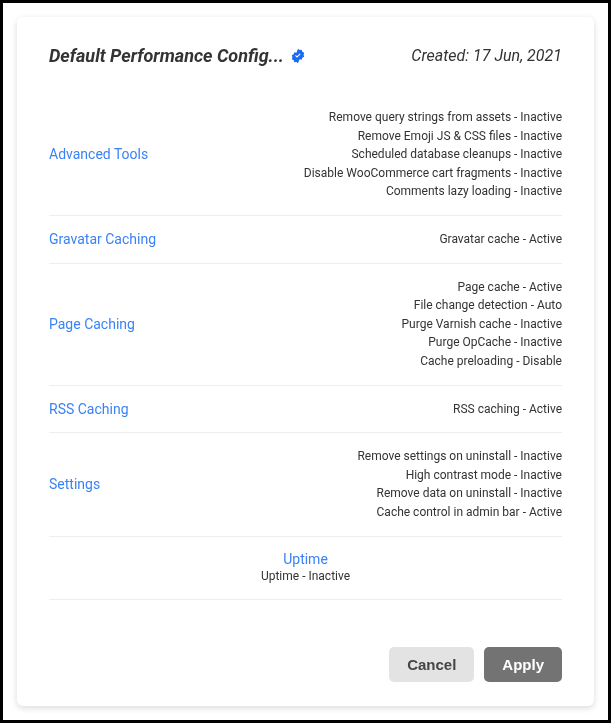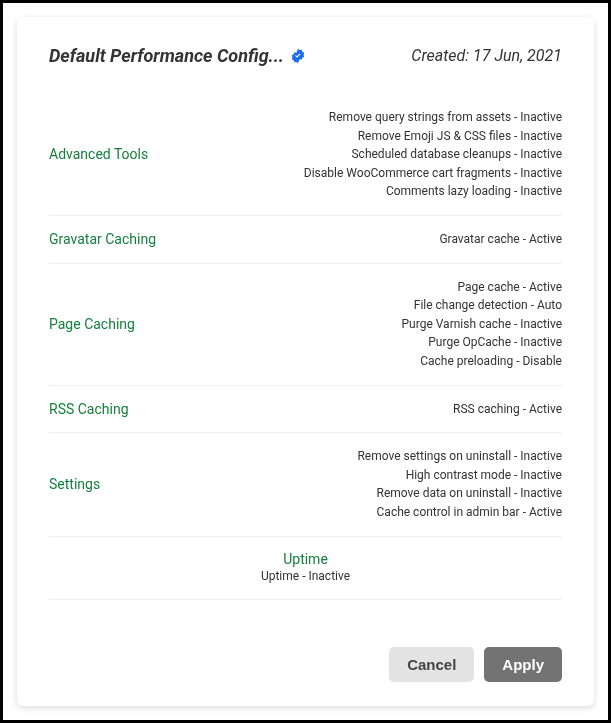--- a/index.html
+++ b/index.html
@@ -50,21 +50,21 @@
       align-items: center;
       padding: 14px 0;
       border-bottom: 1px solid #eee;
     }
     .section:last-of-type {
       border-bottom: 1px solid #eee;
       flex-direction: column;
     }
     .section-label {
       font-size: 14px;
-      color: #15803d;
+      color: #3b82f6;
       flex: 0 0 auto;
     }
     .section-values {
       text-align: right;
       flex: 1 1 auto;
     }
     .value-line {
       font-size: 12px;
       color: #333;
       line-height: 1.55;

